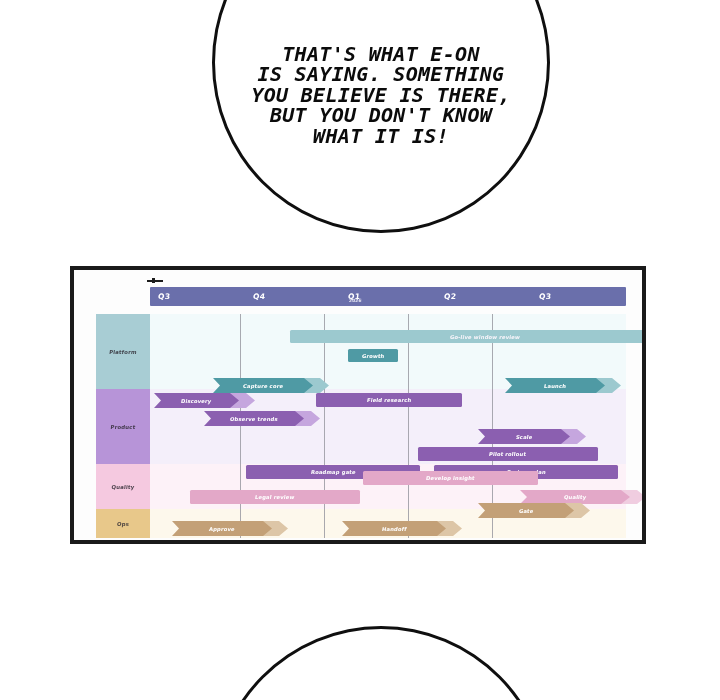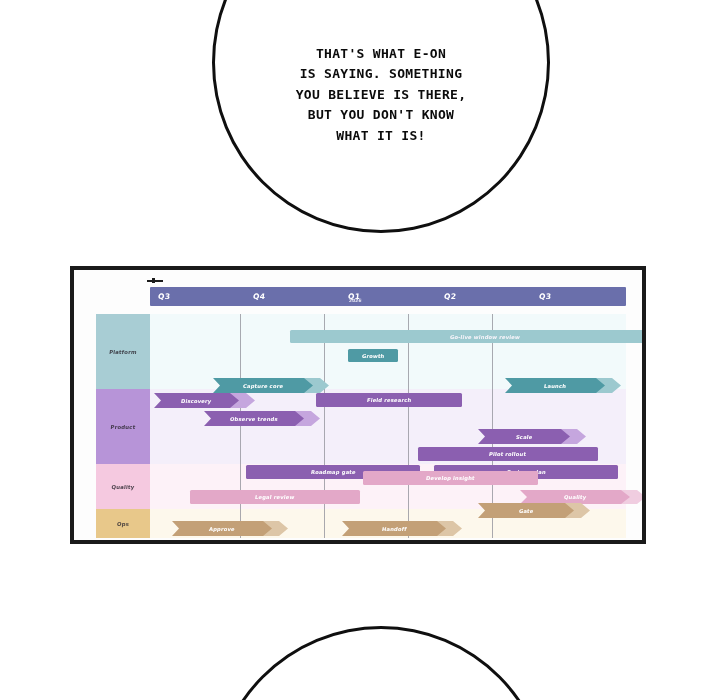--- a/index.html
+++ b/index.html
@@ -21,26 +21,27 @@
   }
   #bubble-top {
     left:212px; top:-108px; width:338px; height:341px;
     display:flex; align-items:flex-end; justify-content:center;
   }
   #bubble-top .bubble-text {
     width:100%;
     padding-bottom:84px;
     text-align:center;
     font-family:"DejaVu Sans Mono", monospace;
-    font-size:13px;
+    font-size:20px;
     font-weight:700;
     line-height:20.5px;
     letter-spacing:0.3px;
     color:#0b0b0b;
     white-space:pre-line;
+    font-style:italic;
   }
   #bubble-bottom {
     left:212px; top:626px; width:338px; height:341px;
   }
 
   
   #gantt-panel {
     position:absolute;
     left:70px; top:266px; width:576px; height:278px;
     border:4px solid #1a1a1a;

